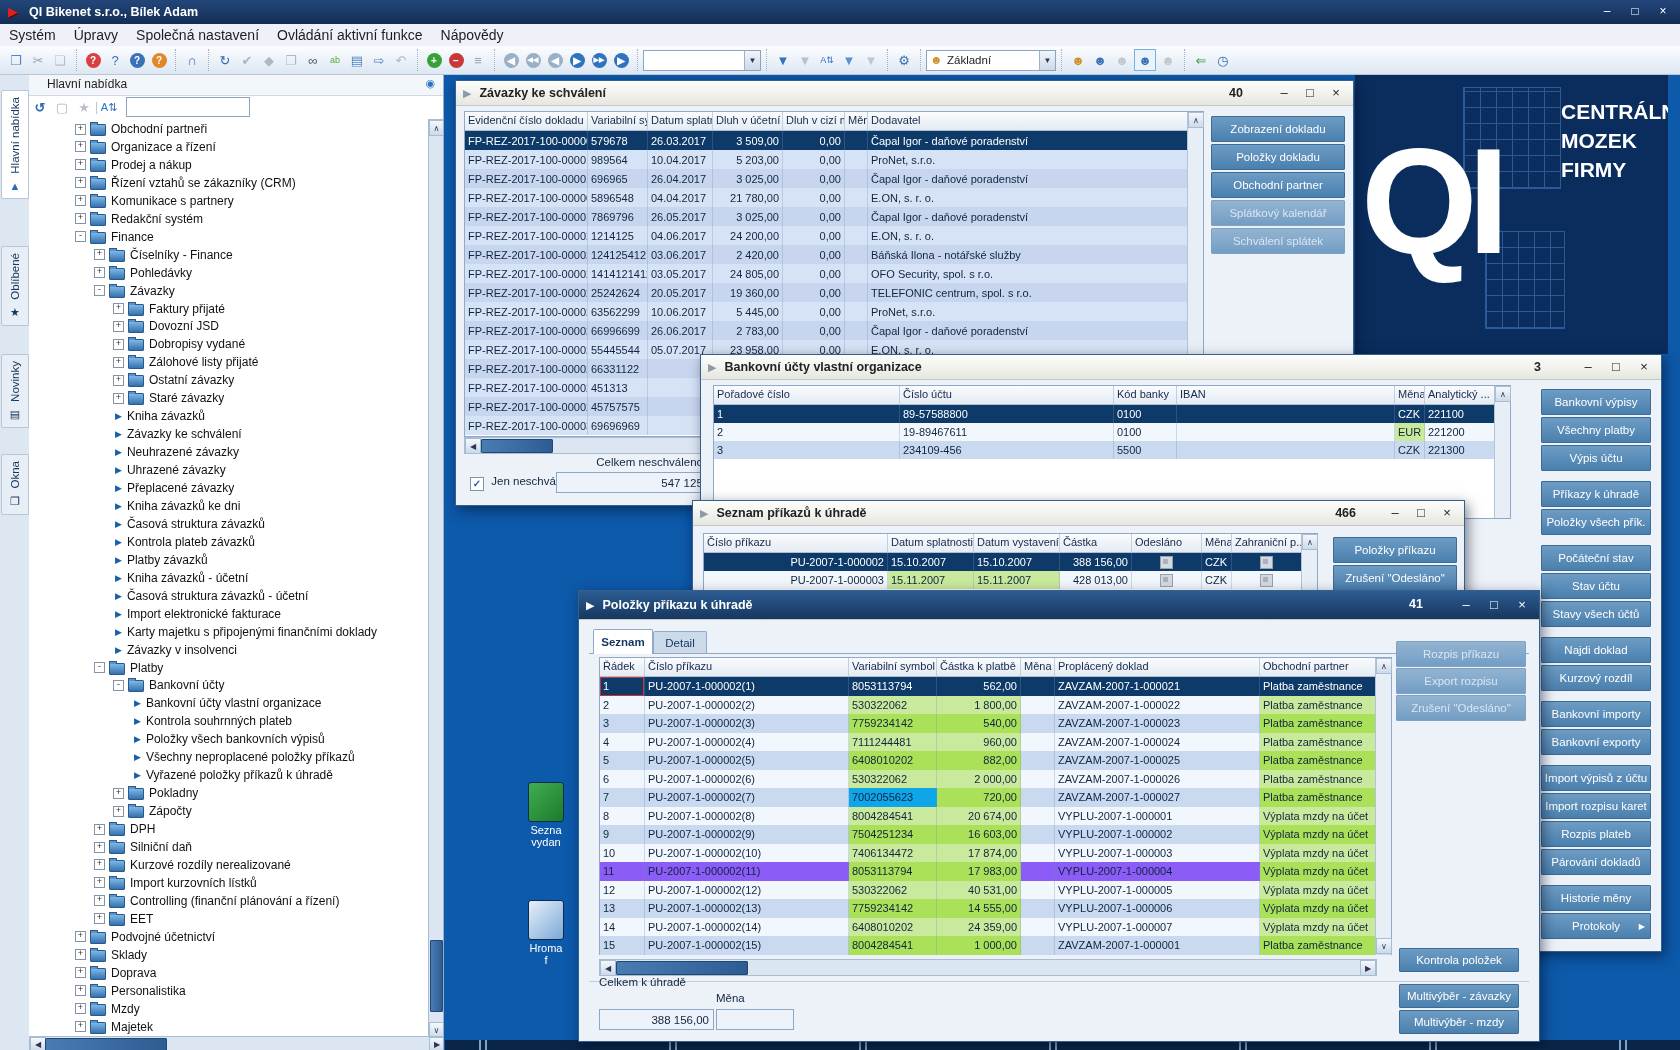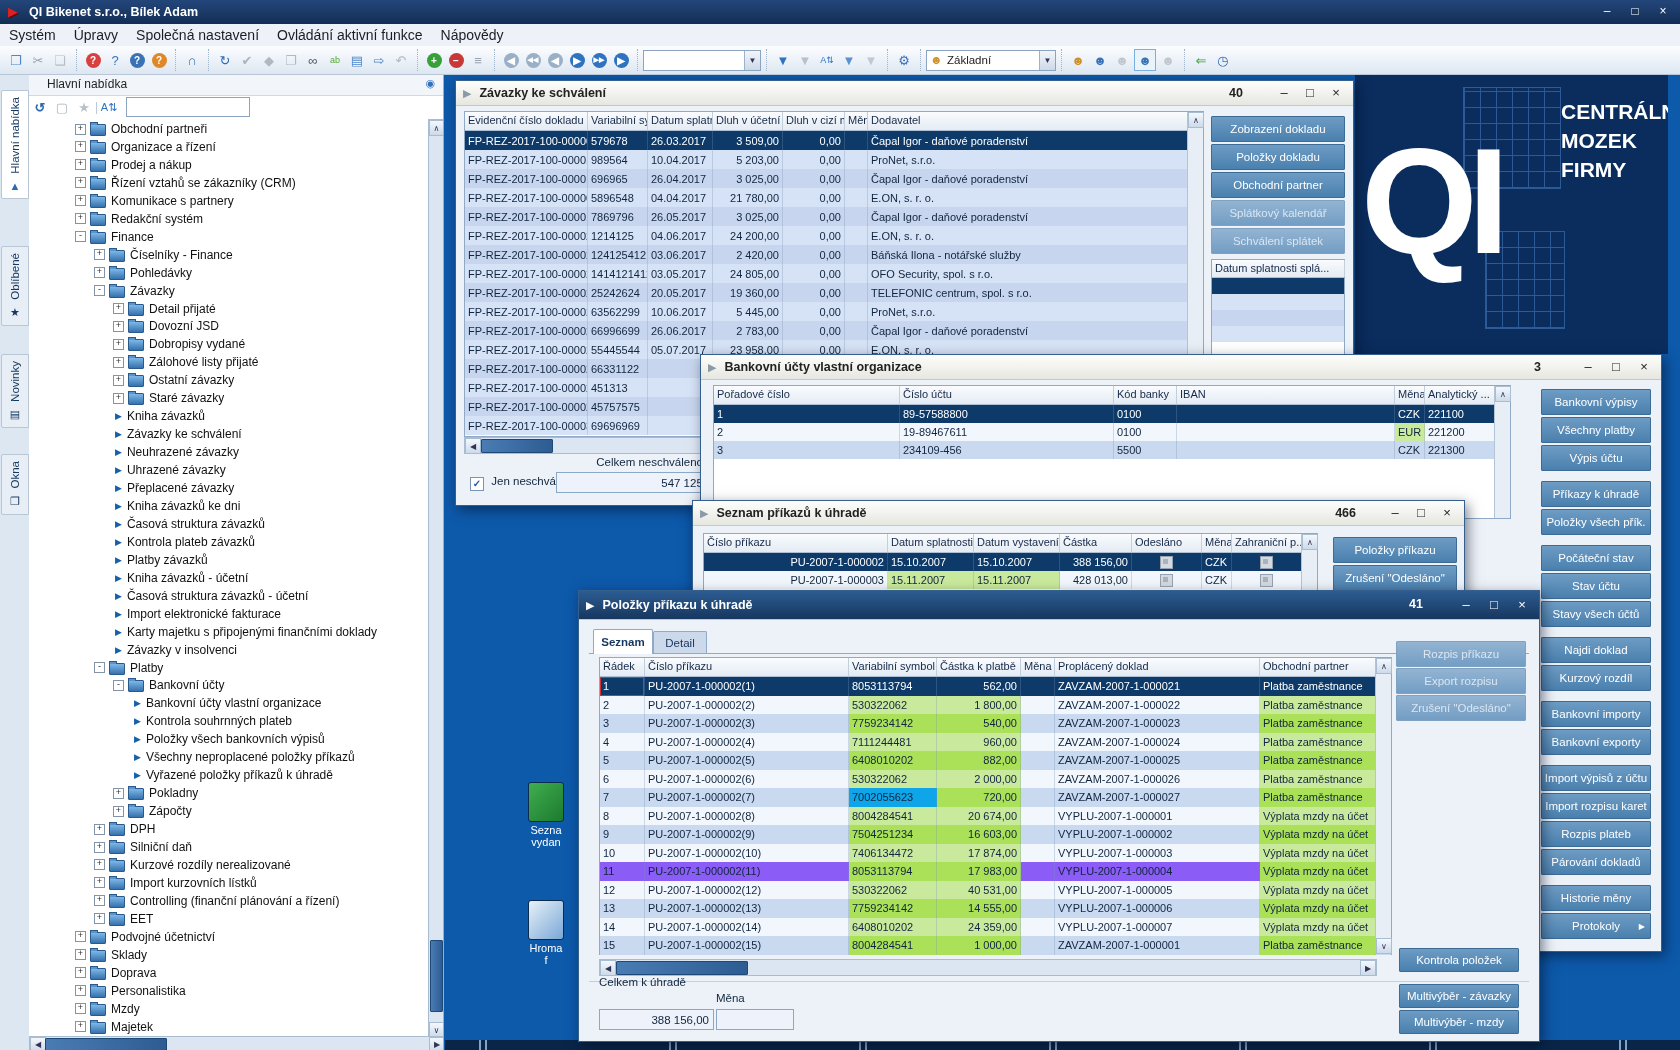--- a/index.html
+++ b/index.html
@@ -324,21 +324,21 @@
           <span>Pohledávky</span>
         </div>
         <div class="titem" style="left: 65px; top: 209.55px;">
           <span class="exp">-</span>
           <span class="folder"></span>
           <span>Závazky</span>
         </div>
         <div class="titem" style="left: 84px; top: 227.5px;">
           <span class="exp">+</span>
           <span class="folder"></span>
-          <span>Detail přijaté</span>
+          <span>Faktury přijaté</span>
         </div>
         <div class="titem" style="left: 84px; top: 245.45px;">
           <span class="exp">+</span>
           <span class="folder"></span>
           <span>Dovozní JSD</span>
         </div>
         <div class="titem" style="left: 84px; top: 263.4px;">
           <span class="exp">+</span>
           <span class="folder"></span>
           <span>Dobropisy vydané</span>
@@ -704,29 +704,20 @@
     </div>
     <div class="lbl" style="left:100px;top:375px;width:147px;text-align:right;">Celkem neschváleno</div>
     <div class="field r" style="left:100px;top:391px;width:145px;height:19px;">547 125,</div>
     <div id="btns40">
         <div class="btn" style="left: 755px; top: 35px; width: 132px; height: 24px;">Zobrazení dokladu</div>
         <div class="btn" style="left: 755px; top: 63px; width: 132px; height: 24px;">Položky dokladu</div>
         <div class="btn" style="left: 755px; top: 91px; width: 132px; height: 24px;">Obchodní partner</div>
         <div class="btn dis" style="left: 755px; top: 119px; width: 132px; height: 24px;">Splátkový kalendář</div>
         <div class="btn dis" style="left: 755px; top: 147px; width: 132px; height: 24px;">Schválení splátek</div>
       </div>
-    <div class="abs" style="left:755px;top:178px;width:132px;height:96px;background:#fff;border:1px solid #8fa9c6;">
-      <div class="ghead" style="height:17px;">
-          <div class="c" style="width:126px;">Datum splatnosti splá...</div>
-        </div>
-      <div style="height:16px;background:#0d3a68;"></div>
-      <div style="height:16px;background:#d6e2f6;"></div>
-      <div style="height:16px;background:#c7d6ee;"></div>
-      <div style="height:16px;background:#d6e2f6;"></div>
-    </div>
   </div>
 
   <div id="win3" class="win" style="left:700px;top:354px;width:960px;height:596px;z-index:20;">
     <div class="wt">
       <span class="wico">▶</span>
       <span class="wtl">Bankovní účty vlastní organizace</span>
       <span class="badge" style="right:120px;">3</span>
       <span class="wc" style="right:62px;">–</span>
       <span class="wc" style="right:34px;">□</span>
       <span class="wc" style="right:6px;">×</span>

